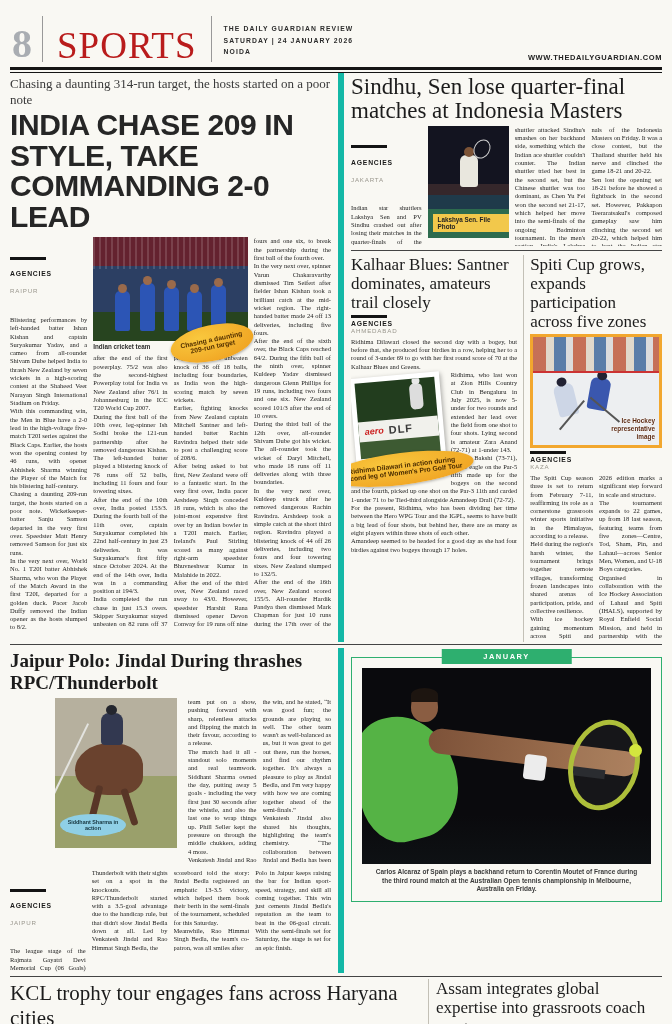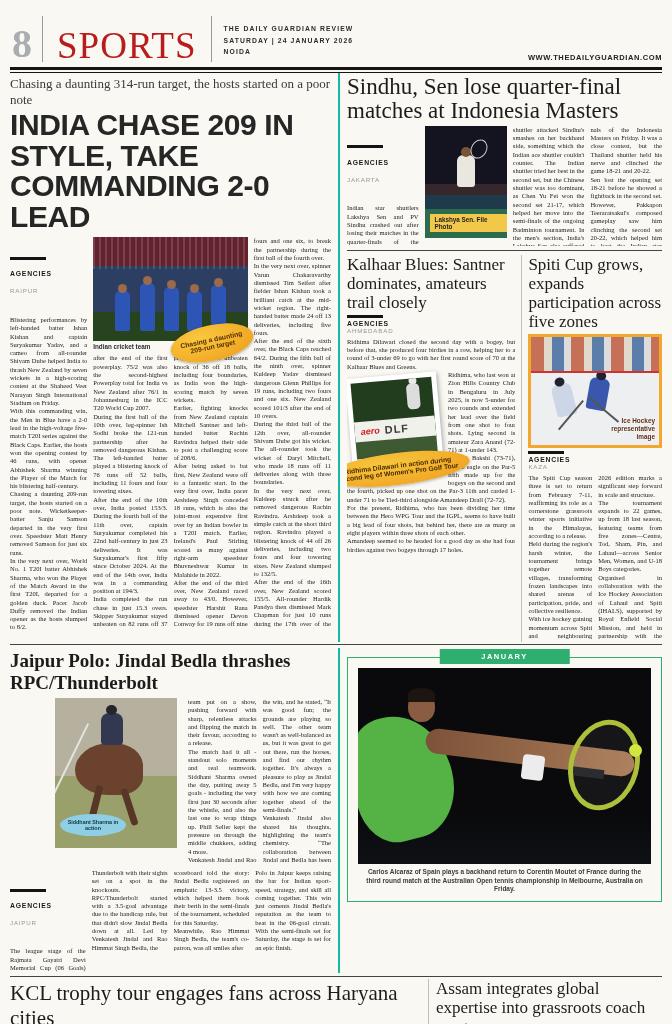--- a/index.html
+++ b/index.html
@@ -12,21 +12,21 @@
   .mast-div{width:1px;background:#999;height:46px;margin:0 0 2px;}
   .mast-title{font-size:37px;font-weight:normal;letter-spacing:1px;color:#b91c1c;line-height:.9;padding:0 14px 2px;}
   .mast-info{font-family:"Liberation Sans","DejaVu Sans",sans-serif;font-size:6.8px;font-weight:bold;
              letter-spacing:1.1px;color:#2c2c2c;line-height:1.7;padding:0 0 6px 12px;}
   .mast-web{margin-left:auto;align-self:flex-end;font-family:"Liberation Sans",sans-serif;
             font-size:7.5px;font-weight:bold;letter-spacing:.6px;color:#222;padding-bottom:2px;}
   .rule-double{border-top:3px solid #151515;border-bottom:1px solid #151515;height:2px;margin-top:3px;}
   
   .row{display:flex;}
   .half-l{width:328px;box-sizing:border-box;padding-right:7px;}
-  .half-r{flex:1;box-sizing:border-box;border-left:2px solid #14b8a6;padding-left:7px;min-width:0;}
+  .half-r{flex:1;box-sizing:border-box;border-left:6px solid #14b8a6;padding-left:7px;min-width:0;}
   .sec-rule{border-top:1px solid #444;margin:4px 0;}
   .byline{margin:3px 0 4px;}
   .byline .bar{width:36px;height:3px;background:#141414;margin-bottom:2px;}
   .byline .ag{font-family:"Liberation Sans",sans-serif;font-size:6.8px;font-weight:bold;letter-spacing:.8px;color:#191919;}
   .byline .ct{font-family:"Liberation Sans",sans-serif;font-size:6.2px;letter-spacing:.8px;color:#9a978e;}
   .bodytext{font-size:6.5px;line-height:1.28;text-align:justify;white-space:pre-line;color:#222;}
   .col{flex:1;min-width:0;overflow:hidden;}
   .caplabel{background:#f2c84b;color:#222;font-family:"Liberation Sans",sans-serif;
             font-size:6.3px;font-weight:bold;padding:2px 5px;}
   
@@ -278,21 +278,21 @@
           </div>
         </div>
       </div>
     </div>
   </div>
 
   <div class="sec-rule" style="margin:2px 0 3px;"></div>
 
   <div class="row">
     <div class="half-l">
-      <div class="headline-pol">Jaipur Polo: Jindal Bedla thrashes RPC/Thunderbolt</div>
+      <div class="headline-pol">Jaipur Polo: Jindal During thrashes RPC/Thunderbolt</div>
       <div class="polo-top">
         <div class="polo-left">
           <div class="po-photo">
             <span class="po-mallet"></span>
             <span class="po-horse"></span>
             <span class="po-leg po-l1"></span>
             <span class="po-leg po-l2"></span>
             <span class="po-rider"></span>
             <span class="po-oval">Siddhant Sharma in action</span>
           </div>

